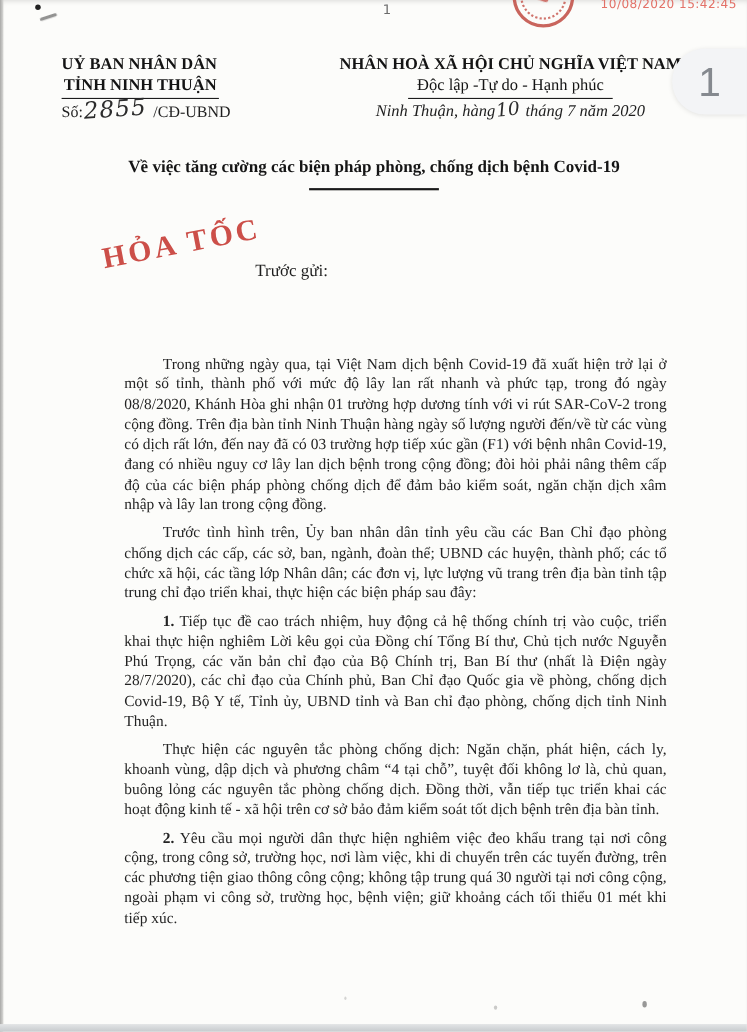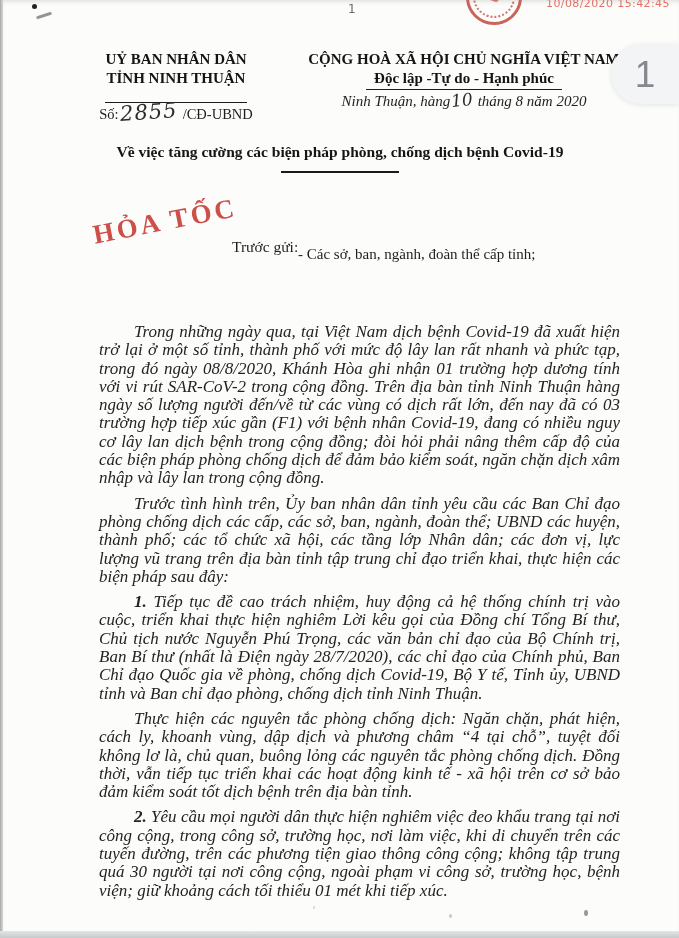--- a/index.html
+++ b/index.html
@@ -53,35 +53,35 @@
     position:absolute;right:0;top:44px;width:68px;height:60px;
     background:#f3f4f6;border-radius:30px 0 0 30px;
     box-shadow:0 1px 5px rgba(0,0,0,.10);
     display:flex;align-items:center;justify-content:center;z-index:6;
   }
   .page-badge span{
     font:300 37px/1 "Liberation Sans","DejaVu Sans",sans-serif;color:#85898f;
   }
   
   .hdr-left{
-    position:absolute;left:68px;top:50px;width:216px;text-align:center;z-index:2;
+    position:absolute;left:56px;top:50px;width:216px;z-index:2;
   }
   .hdr-left .l1,.hdr-left .l2{font-weight:bold;font-size:15px;line-height:19px;color:#141414;}
-  .hdr-left .l2{display:inline-block;border-bottom:1.5px solid #1c1c1c;padding:0 2px 14px;font-family:Liberation Serif, serif;}
+  .hdr-left .l2{display:inline-block;border-bottom:1.5px solid #1c1c1c;padding:0 2px 1px;font-family:Liberation Serif, serif;}
   .so-line{margin-top:2px;font-size:14.5px;color:#1e1e1e;white-space:nowrap;}
   .hand{
     display:inline-block;font-style:italic;font-family:"DejaVu Serif",serif;
     color:#2c2c2c;
   }
   .so-line .hand{font-size:21px;transform:rotate(-4deg);letter-spacing:1px;margin:0 2px 0 1px;line-height:14px;}
   .hdr-right{
     position:absolute;left:292px;top:50px;width:344px;text-align:center;z-index:2;
   }
   .hdr-right .l1{font-weight:bold;font-size:15px;line-height:19px;color:#141414;white-space:nowrap;}
-  .hdr-right .l2{display:inline-block;font-weight:bold;font-size:15px;color:#141414;
+  .hdr-right .l2{display:inline-block;font-weight:normal;font-size:15px;color:#141414;
     border-bottom:1.5px solid #1c1c1c;padding:0 8px 2px;margin-top:1px;}
   .date-line{margin-top:3px;font-style:italic;font-size:15px;color:#1e1e1e;white-space:nowrap;}
   .date-line .hand{font-size:17px;transform:rotate(-6deg);margin:0 1px;line-height:12px;}
   
   .title-block{position:absolute;left:40px;top:138px;width:600px;text-align:center;z-index:2;}
   .title-main{font-weight:bold;font-size:17px;letter-spacing:.5px;color:#111;}
   .title-sub{font-weight:bold;font-size:15.5px;line-height:21.5px;margin-top:3px;color:#151515;font-family:Liberation Serif, serif;}
   .title-rule{width:118px;height:2px;background:#1a1a1a;margin:8px auto 0;}
   
   .urgent{
@@ -90,22 +90,22 @@
     color:#c8413a;transform:rotate(-11deg);opacity:.92;
     font-family:"Liberation Serif",serif;
   }
   
   .salutation{position:absolute;left:232px;top:238px;font-size:15.5px;color:#1e1e1e;z-index:2;}
   .recipients{position:absolute;left:298px;top:245px;z-index:2;}
   .recipients div{font-size:15px;line-height:18.2px;color:#1e1e1e;}
   
   .body-text{position:absolute;left:99px;top:323px;width:521px;z-index:2;}
   .body-text p{
-    margin:0 0 7px;text-align:justify;text-indent:35px;
-    font-size:17px;line-height:18.3px;color:#232323;font-style:italic;
+    margin:0 14px 7px;text-align:justify;text-indent:35px;
+    font-size:14px;line-height:18.3px;color:#232323;
   }
   .body-text p .num{font-weight:bold;}
   
   .dot1{position:absolute;left:32px;top:4px;width:5px;height:5px;background:#222;border-radius:50%;z-index:3;}
   .smudge{position:absolute;left:36px;top:14px;width:16px;height:3px;background:rgba(60,60,60,.55);
     border-radius:2px;transform:rotate(-18deg);z-index:3;filter:blur(.5px);}
   .speck{position:absolute;border-radius:50%;background:rgba(70,70,70,.55);z-index:3;filter:blur(.3px);}
   .sp1{left:584px;top:910px;width:4px;height:6px;}
   .sp2{left:449px;top:914px;width:3px;height:4px;opacity:.5;}
   .sp3{left:313px;top:906px;width:2px;height:3px;opacity:.4;}
@@ -135,38 +135,37 @@
 <div class="hdr-left">
   <div class="l1">UỶ BAN NHÂN DÂN</div>
   <div><span class="l2">TỈNH NINH THUẬN</span></div>
   <div class="so-line">
     <span>Số:</span><span class="hand">2855</span>
     <span>/CĐ-UBND</span>
   </div>
 </div>
 
 <div class="hdr-right">
-  <div class="l1">CỘNG HOÀ XÃ HỘI CHỦ NGHĨA VIỆT NAM</div>
+  <div class="l1">NHÂN HOÀ XÃ HỘI CHỦ NGHĨA VIỆT NAM</div>
   <div><span class="l2">Độc lập -Tự do - Hạnh phúc</span></div>
   <div class="date-line">
     <span>Ninh Thuận, hàng</span><span class="hand">10</span>
-    <span>tháng 8 năm 2020</span>
+    <span>tháng 7 năm 2020</span>
   </div>
 </div>
 
 <div class="title-block">
   <div class="title-sub">Về việc tăng cường các biện pháp phòng, chống dịch bệnh Covid-19</div>
   <div class="title-rule"></div>
 </div>
 
 <div class="urgent">HỎA TỐC</div>
 
 <div class="salutation">Trước gửi:</div>
 <div class="recipients">
-  <div>- Các sở, ban, ngành, đoàn thể cấp tỉnh;</div>
 </div>
 
 <div class="body-text">
   <p><span class="num"></span><span>Trong những ngày qua, tại Việt Nam dịch bệnh Covid-19 đã xuất hiện trở lại ở một số tỉnh, thành phố với mức độ lây lan rất nhanh và phức tạp, trong đó ngày 08/8/2020, Khánh Hòa ghi nhận 01 trường hợp dương tính với vi rút SAR-CoV-2 trong cộng đồng. Trên địa bàn tỉnh Ninh Thuận hàng ngày số lượng người đến/về từ các vùng có dịch rất lớn, đến nay đã có 03 trường hợp tiếp xúc gần (F1) với bệnh nhân Covid-19, đang có nhiều nguy cơ lây lan dịch bệnh trong cộng đồng; đòi hỏi phải nâng thêm cấp độ của các biện pháp phòng chống dịch để đảm bảo kiểm soát, ngăn chặn dịch xâm nhập và lây lan trong cộng đồng.</span></p>
   <p><span class="num"></span><span>Trước tình hình trên, Ủy ban nhân dân tỉnh yêu cầu các Ban Chỉ đạo phòng chống dịch các cấp, các sở, ban, ngành, đoàn thể; UBND các huyện, thành phố; các tổ chức xã hội, các tầng lớp Nhân dân; các đơn vị, lực lượng vũ trang trên địa bàn tỉnh tập trung chỉ đạo triển khai, thực hiện các biện pháp sau đây:</span></p>
   <p><span class="num">1.</span><span> Tiếp tục đề cao trách nhiệm, huy động cả hệ thống chính trị vào cuộc, triển khai thực hiện nghiêm Lời kêu gọi của Đồng chí Tổng Bí thư, Chủ tịch nước Nguyễn Phú Trọng, các văn bản chỉ đạo của Bộ Chính trị, Ban Bí thư (nhất là Điện ngày 28/7/2020), các chỉ đạo của Chính phủ, Ban Chỉ đạo Quốc gia về phòng, chống dịch Covid-19, Bộ Y tế, Tỉnh ủy, UBND tỉnh và Ban chỉ đạo phòng, chống dịch tỉnh Ninh Thuận.</span></p>
   <p><span class="num"></span><span>Thực hiện các nguyên tắc phòng chống dịch: Ngăn chặn, phát hiện, cách ly, khoanh vùng, dập dịch và phương châm “4 tại chỗ”, tuyệt đối không lơ là, chủ quan, buông lỏng các nguyên tắc phòng chống dịch. Đồng thời, vẫn tiếp tục triển khai các hoạt động kinh tế - xã hội trên cơ sở bảo đảm kiểm soát tốt dịch bệnh trên địa bàn tỉnh.</span></p>
   <p><span class="num">2.</span><span> Yêu cầu mọi người dân thực hiện nghiêm việc đeo khẩu trang tại nơi công cộng, trong công sở, trường học, nơi làm việc, khi di chuyển trên các tuyến đường, trên các phương tiện giao thông công cộng; không tập trung quá 30 người tại nơi công cộng, ngoài phạm vi công sở, trường học, bệnh viện; giữ khoảng cách tối thiểu 01 mét khi tiếp xúc.</span></p>
 </div>
 

